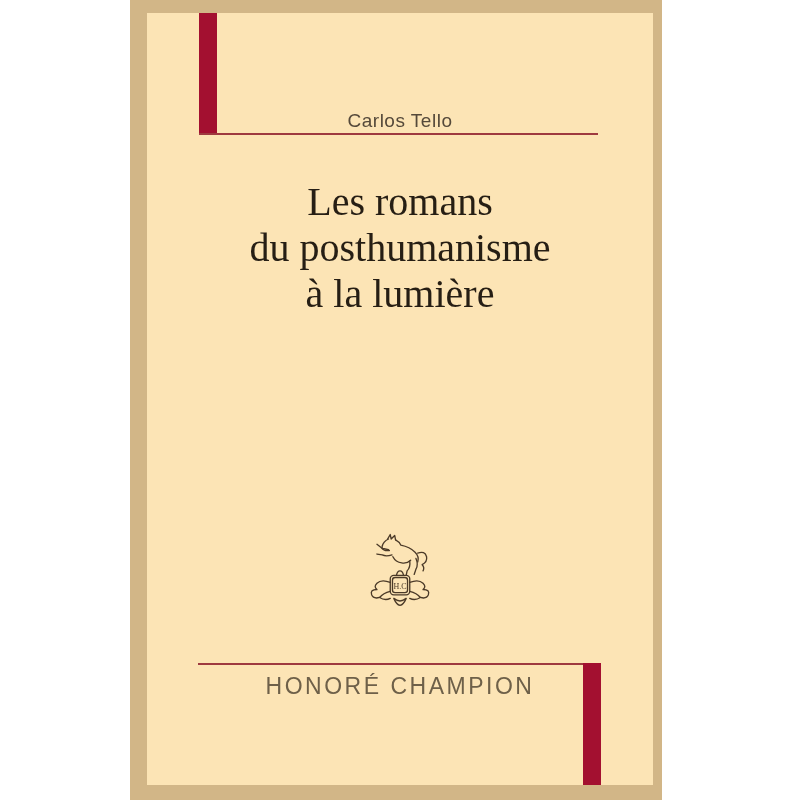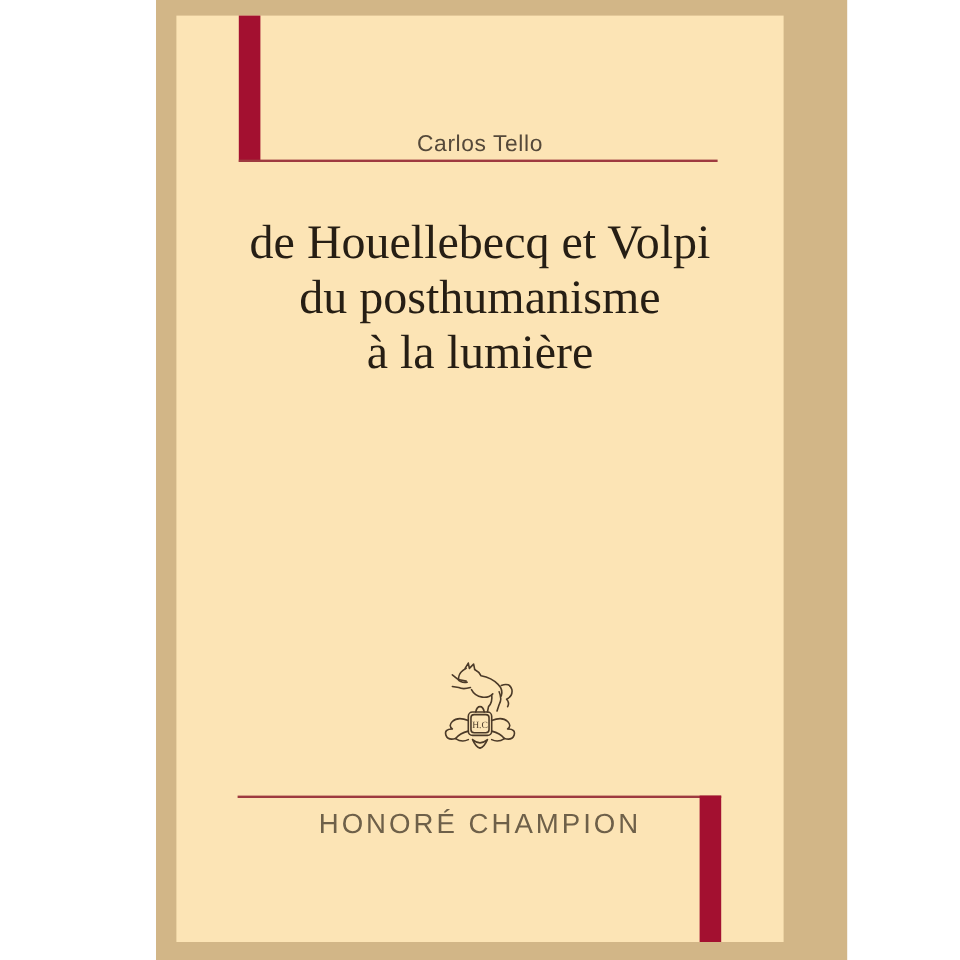--- a/index.html
+++ b/index.html
@@ -1,60 +1,60 @@
 <!DOCTYPE html>
 <html><head>
 <meta charset="utf-8">
 <style>
   html,body{margin:0;padding:0;}
   body{width:800px;height:800px;background:#ffffff;font-family:"Liberation Sans",sans-serif;}
   .page{position:relative;width:800px;height:800px;background:#ffffff;overflow:hidden;}
 
   
-  .cover{position:absolute;left:130px;top:0;width:576px;height:800px;background:#d2b687;}
+  .cover{position:absolute;left:130px;top:0;width:532px;height:800px;background:#d2b687;}
   .cover-inner{position:absolute;left:17px;top:13px;width:506px;height:772px;background:#fce4b5;}
 
   
   .bar{position:absolute;background:#a31030;width:18px;}
   .bar-top{left:52px;top:0;height:122px;}
   .bar-bottom{left:436px;top:650px;height:122px;}
 
   
   .rule{position:absolute;height:2px;background:#9e3a40;}
   .rule-top{left:52px;top:120px;width:399px;}
   .rule-bottom{left:51px;top:650px;width:403px;}
 
   .author{position:absolute;left:0;right:0;top:97px;text-align:center;
           font-size:19px;letter-spacing:.5px;color:#55493a;}
 
   .title{position:absolute;left:0;right:0;top:166px;text-align:center;
          font-family:"Liberation Serif",serif;font-size:40px;line-height:46px;
          color:#261e14;}
 
-  .emblem{position:absolute;left:50%;top:536px;transform:translateX(-50%);}
+  .emblem{position:absolute;left:50%;top:518px;transform:translateX(-50%);}
 
   .publisher{position:absolute;left:0;right:0;top:663px;text-align:center;
              font-size:23px;line-height:20px;letter-spacing:2.5px;color:#6e6049;}
   .city{position:absolute;left:0;right:0;top:682px;text-align:center;
         font-size:11px;line-height:13px;letter-spacing:2px;color:#6e6049;}
 </style>
 </head>
 <body>
 
 <div class="page">
   <div class="cover">
     <div class="cover-inner">
 
       <div class="bar bar-top"></div>
       <div class="rule rule-top"></div>
 
       <div class="author">Carlos Tello</div>
 
       <div class="title">
-        <div>de Houellebecq et Volpi</div>
+        <div>Les romans</div>
         <div>du posthumanisme</div>
         <div>à la lumière</div>
       </div>
 
       <div class="emblem">
         <svg width="80" height="78" viewBox="0 0 90 88">
           <g fill="none" stroke="#4b3a28" stroke-width="1.5" stroke-linecap="round" stroke-linejoin="round">
 
             <path d="M31 9 l3 -5 l1 5 l4 -4 l1 5"></path>
 

